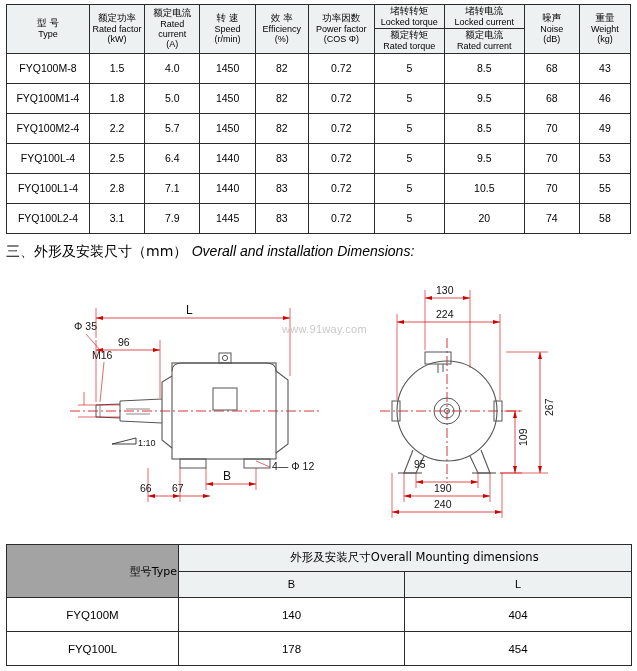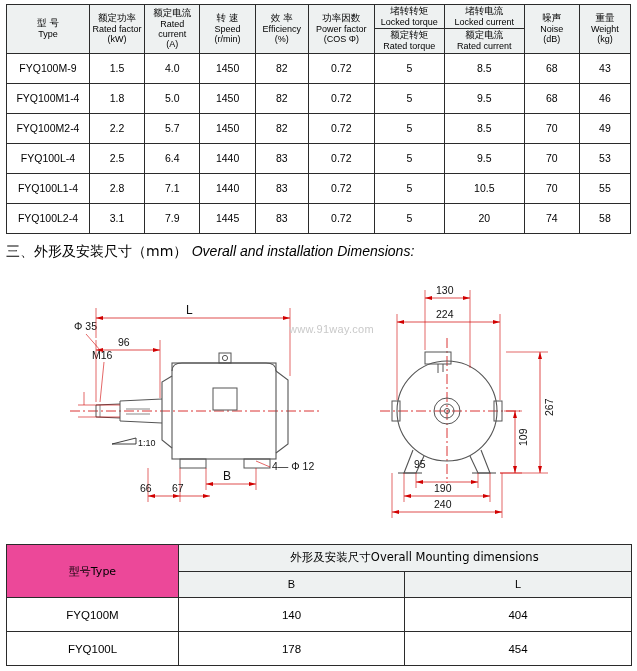--- a/index.html
+++ b/index.html
@@ -76,21 +76,21 @@
   .drawing {
     position: absolute;
     left: 0;
     top: 268px;
     width: 637px;
     height: 268px;
   }
   .drawing svg { display:block; }
   .watermark {
     position: absolute;
-    left: 289px;
+    left: 282px;
     top: 55px;
     font-size: 11px;
     color: #c9c9c9;
     font-family: "Liberation Sans", sans-serif;
     letter-spacing: 0.3px;
   }
 
   
   .dim-wrap {
     position: absolute;
@@ -107,24 +107,25 @@
     border: 1px solid #2b2b2b;
     text-align: center;
     vertical-align: middle;
     font-size: 11px;
   }
   table.dim td.head {
     background: #eef1f1;
     height: 23px;
   }
   table.dim td.type-head {
-    background: #ec4899;
+    background: #a3a3a3;
     height: 50px;
     font-family: "DejaVu Sans", sans-serif;
     font-size: 11px;
+    text-align: right;
   }
   table.dim td.body {
     height: 31px;
     font-size: 11.5px;
     margin-top: 40px;
   }
   table.dim td.span-head {
     font-family: "DejaVu Sans", sans-serif;
     font-size: 11.5px;
     padding-left: 20px;
@@ -203,21 +204,21 @@
           <span class="hdr-en">Rated torque</span>
         </td>
         <td>
           <span class="hdr-cn cjk">额定电流</span>
           <span class="hdr-en">Rated current</span>
         </td>
       </tr>
     </thead>
     <tbody>
       <tr>
-        <td class="model">FYQ100M-9</td>
+        <td class="model">FYQ100M-8</td>
         <td>1.5</td>
         <td>4.0</td>
         <td>1450</td>
         <td>82</td>
         <td>0.72</td>
         <td>5</td>
         <td>8.5</td>
         <td>68</td>
         <td>43</td>
       </tr>

